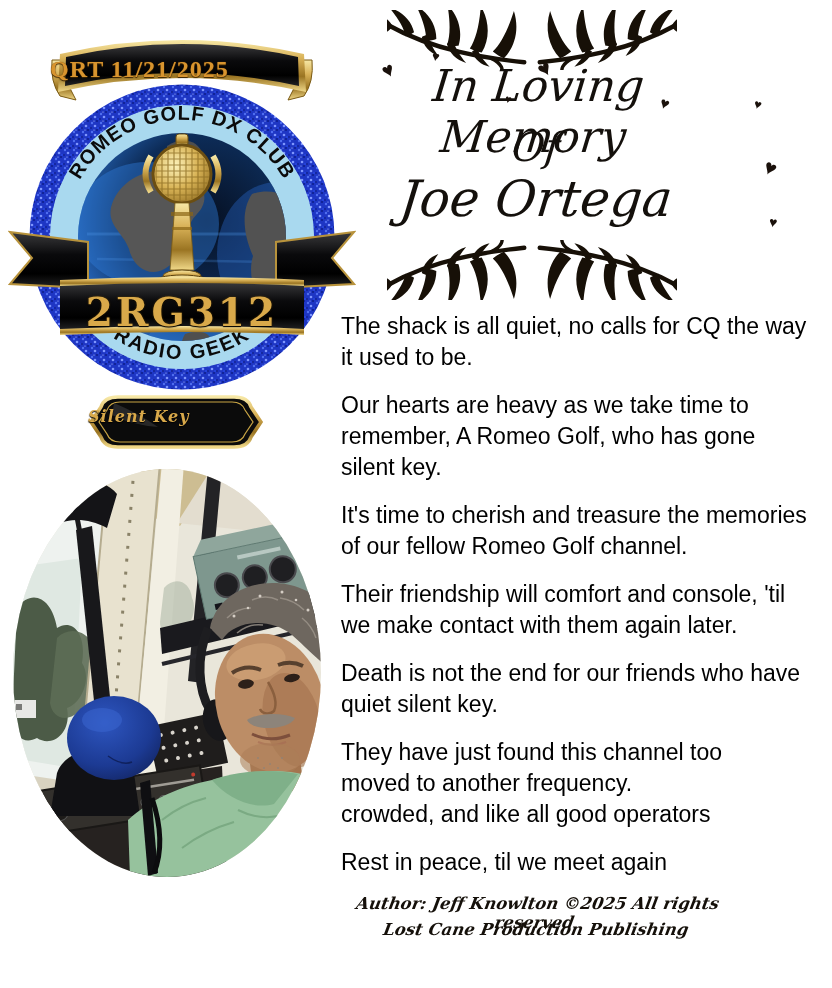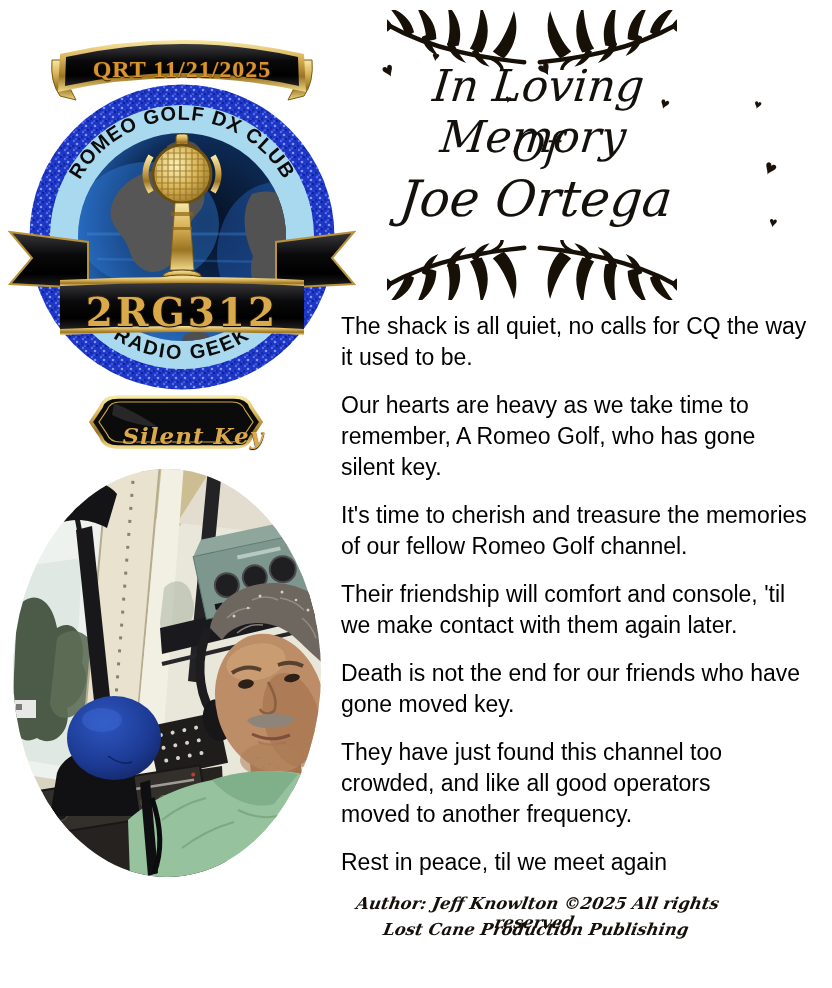--- a/index.html
+++ b/index.html
@@ -1,31 +1,31 @@
 <!DOCTYPE html>
 <html><head>
 <meta charset="utf-8">
 <style>
   html,body{margin:0;padding:0;background:#fff;}
   #canvas{position:relative;width:832px;height:988px;background:#ffffff;overflow:hidden;
           font-family:"Liberation Serif",serif;}
   .abs{position:absolute;}
   svg{display:block;}
   
-  #banner-text{position:absolute;left:0;top:26px;width:100%;text-align:center;
+  #banner-text{position:absolute;left:0;top:26px;width:100%;text-align:left;
     font-family:"Liberation Serif",serif;font-weight:bold;font-size:24px;letter-spacing:1px;
     color:#d8942e;text-shadow:0 1px 1px #3a2404, 0 0 1px #7a4a0a;}
   
   #callsign{position:absolute;left:8px;top:289px;width:348px;text-align:center;
     font-family:"DejaVu Serif",serif;font-weight:bold;font-size:39px;letter-spacing:3px;
     color:#d9a94a;text-shadow:0 1px 1px #000,0 0 2px #5a3f0a;z-index:6;}
   
-  #plaque-text{position:absolute;left:0;top:16px;width:100%;text-align:right;
-    font-family:"DejaVu Serif",serif;font-style:italic;font-weight:bold;font-size:23px;
-    color:#d9a94a;text-shadow:0 1px 1px #000;letter-spacing:1px;margin-top:15px;}
+  #plaque-text{position:absolute;left:0;top:16px;width:100%;text-align:left;
+    font-family:"DejaVu Serif",serif;font-style:italic;font-weight:bold;font-size:16px;
+    color:#d9a94a;text-shadow:0 1px 1px #000;letter-spacing:1px;}
   
   .script{position:absolute;left:340px;width:392px;text-align:center;color:#14100c;
     font-family:"DejaVu Serif",serif;font-style:italic;transform:skewX(-6deg);}
   #mem1{top:60px;font-size:44px;}
   #mem2{top:124px;font-size:40px;}
   #mem3{top:170px;font-size:50px;}
   
   #poem{position:absolute;left:341px;top:311px;width:482px;color:#000;}
   .para{margin:0 0 17px 0;}
   .pline{font-family:Liberation Sans, sans-serif;font-size:23px;line-height:31px;white-space:nowrap;}
@@ -349,26 +349,26 @@
     <div class="para">
       <div class="pline">It's time to cherish and treasure the memories</div>
       <div class="pline">of our fellow Romeo Golf channel.</div>
     </div>
     <div class="para">
       <div class="pline">Their friendship will comfort and console, 'til</div>
       <div class="pline">we make contact with them again later.</div>
     </div>
     <div class="para">
       <div class="pline">Death is not the end for our friends who have</div>
-      <div class="pline">gone moved key.</div>
+      <div class="pline">quiet silent key.</div>
     </div>
     <div class="para">
       <div class="pline">They have just found this channel too</div>
+      <div class="pline">moved to another frequency.</div>
       <div class="pline">crowded, and like all good operators</div>
-      <div class="pline">moved to another frequency.</div>
     </div>
     <div class="para">
       <div class="pline">Rest in peace, til we meet again</div>
     </div>
   </div>
 
   <div id="credit1" class="credit">Author: Jeff Knowlton ©2025 All rights reserved</div>
   <div id="credit2" class="credit">Lost Cane Production Publishing</div>
 
 </div>

